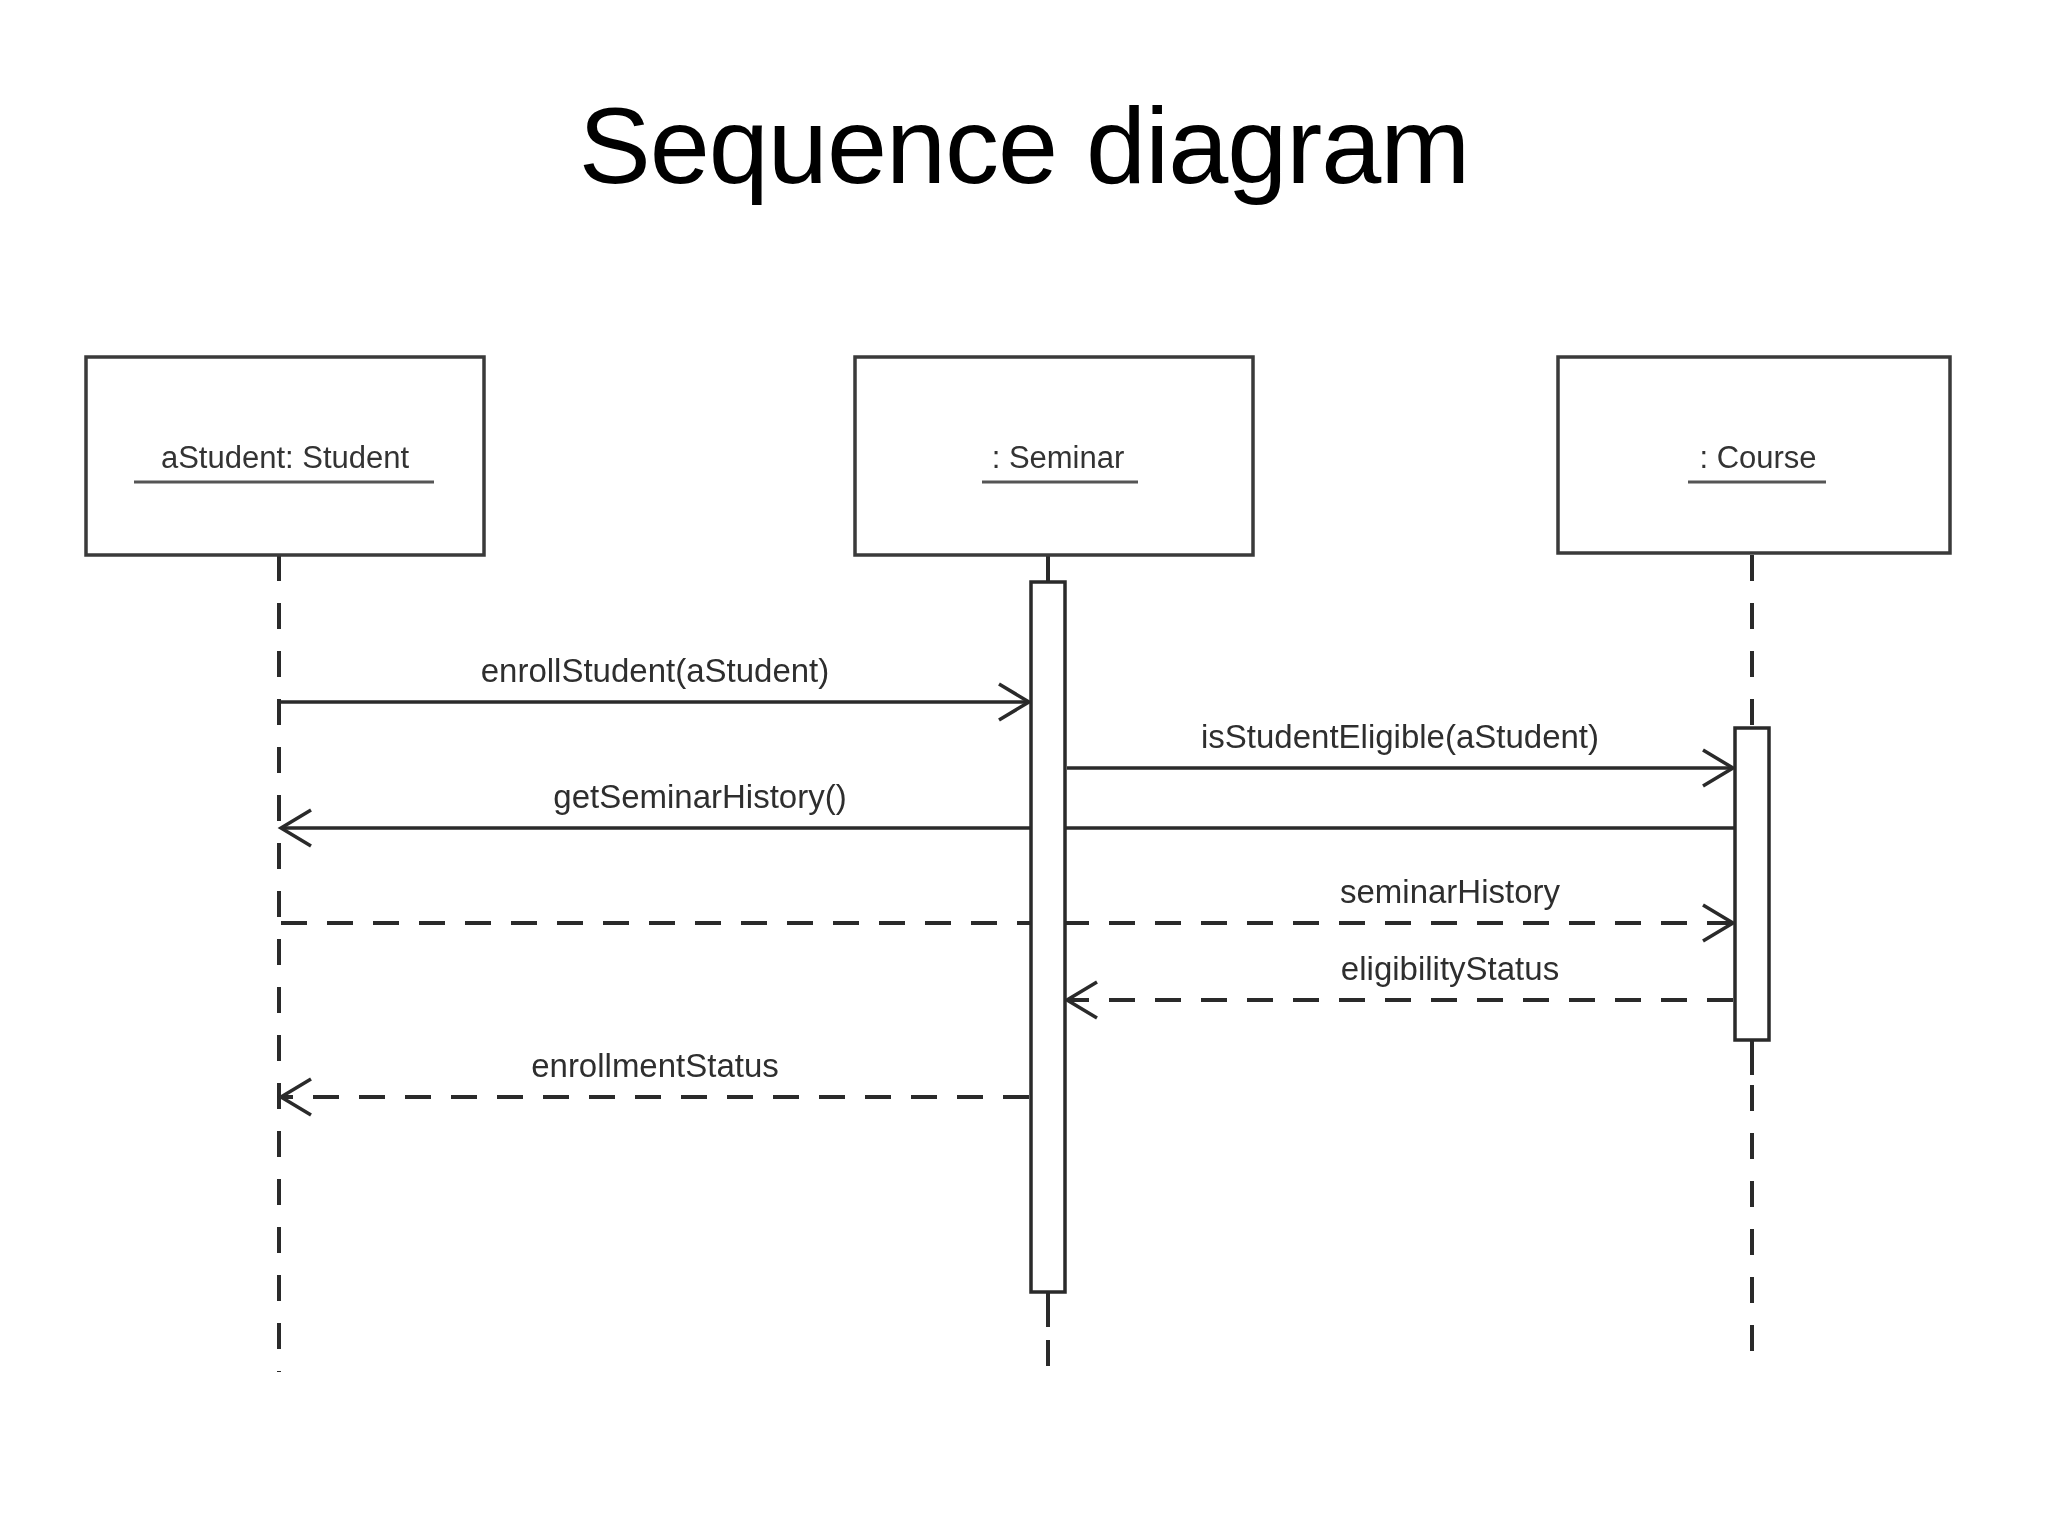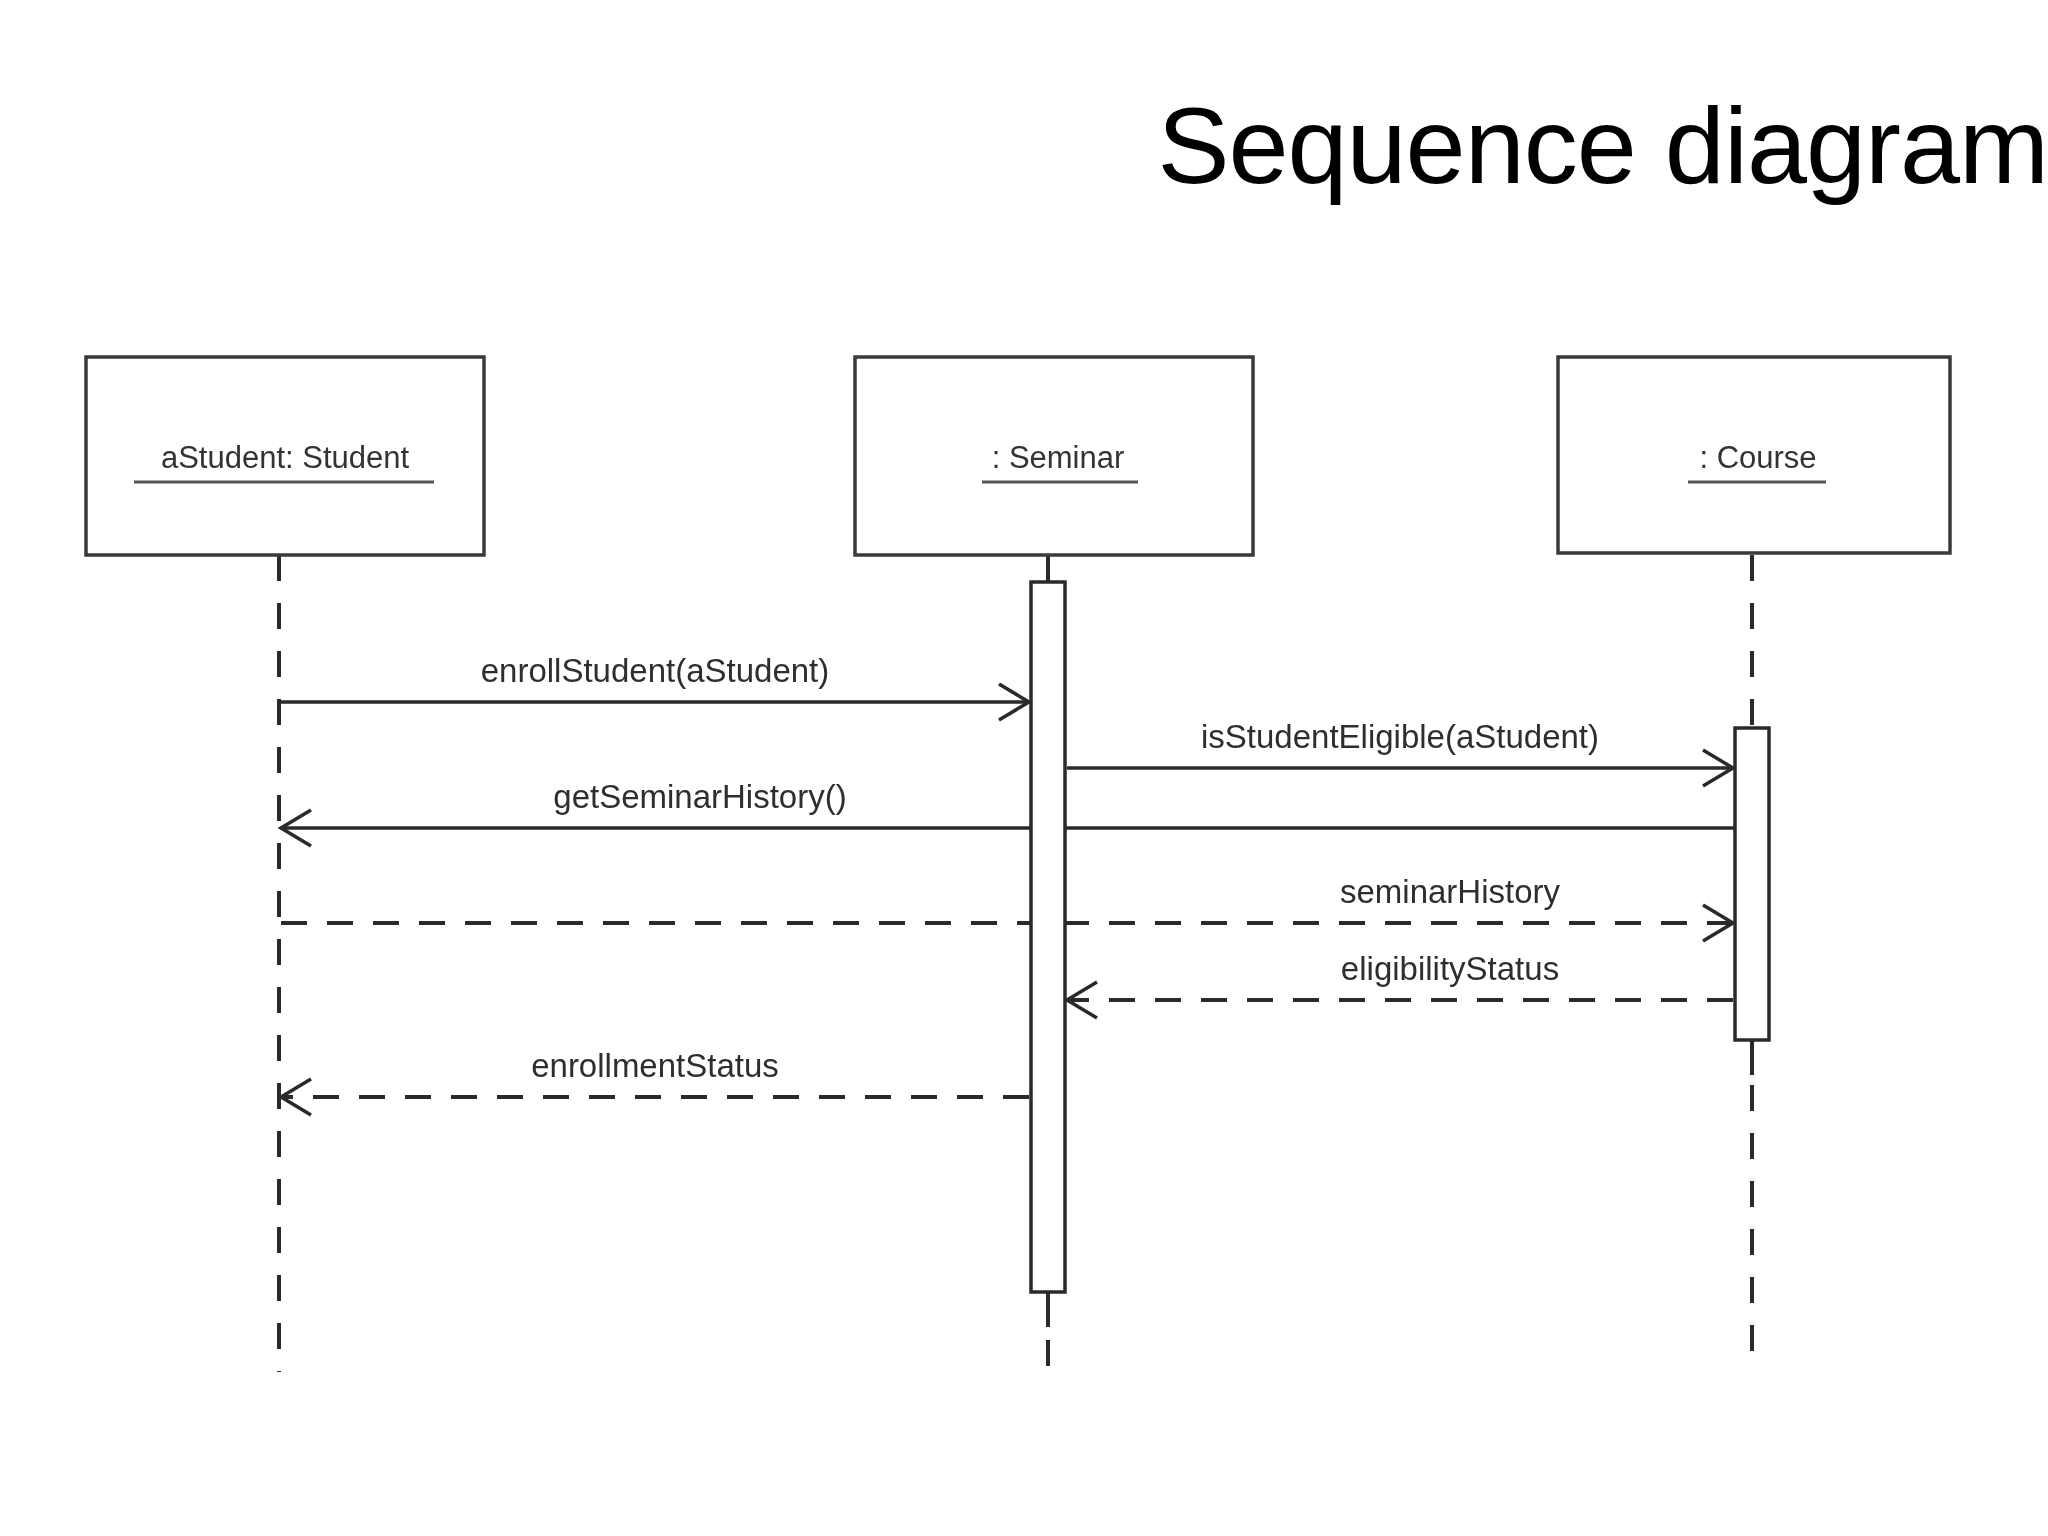--- a/index.html
+++ b/index.html
@@ -20,21 +20,21 @@
     left: 0; top: 0;
     width: 2048px;
     height: 1536px;
     background: #ffffff;
   }
   #slide-title {
     position: absolute;
     left: 0;
     top: 92px;
     width: 2048px;
-    text-align: right;
+    text-align: center;
     font-size: 108px;
     font-weight: 400;
     line-height: 1.0;
     letter-spacing: -1px;
     color: #000000;
     font-family: "Liberation Sans", sans-serif;
   }
   #diagram-canvas {
     position: absolute;
     left: 0;

